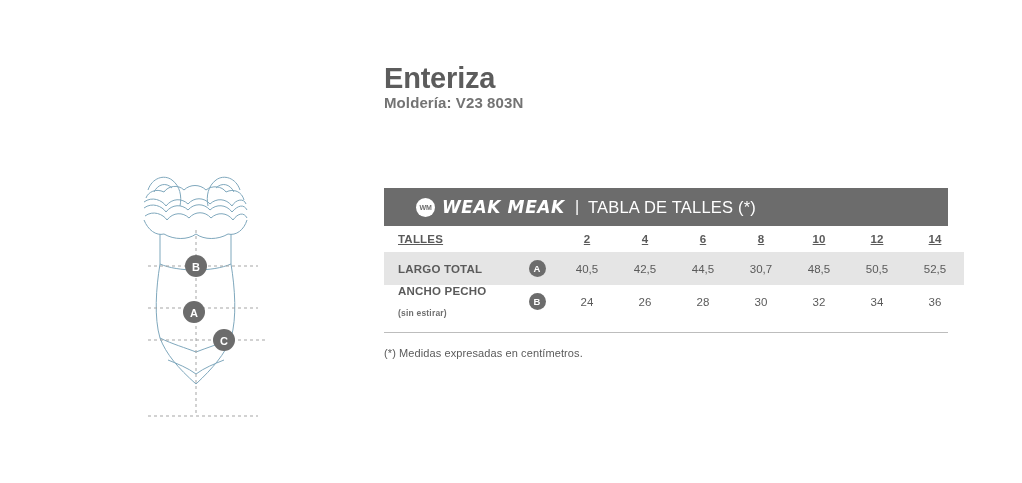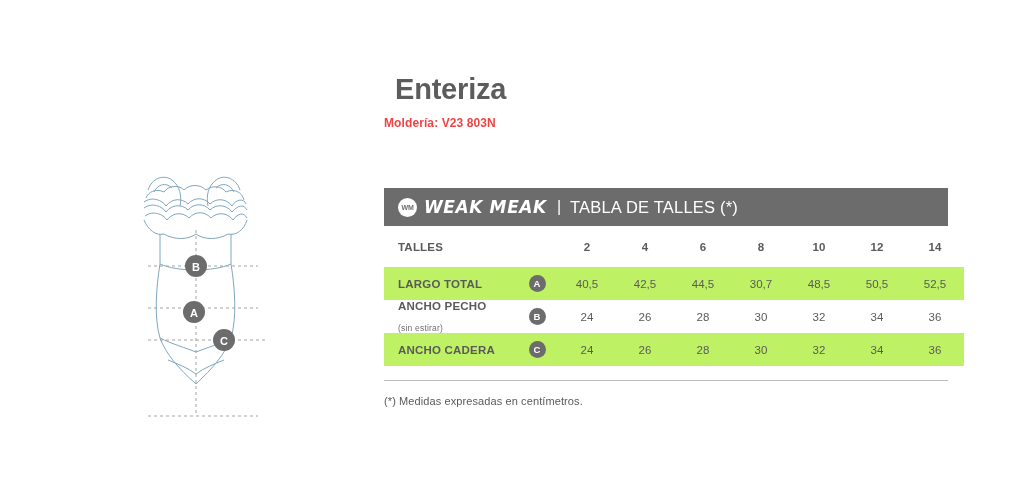--- a/index.html
+++ b/index.html
@@ -38,51 +38,51 @@
     left: 384px;
     top: 62px;
     width: 564px;
   }
   .title {
     font-size: 29px;
     font-weight: bold;
     color: #5c5c5c;
     letter-spacing: -0.2px;
     line-height: 1.12;
-    margin: 11px;
+    margin: 0;
   }
   .subtitle {
     font-size: 29px;
     font-weight: bold;
     color: #5b93ab;
     letter-spacing: -0.2px;
     line-height: 1.12;
     margin: 0 0 6px 0;
   }
   .molderia {
-    font-size: 12px;
-    font-weight: bold;
-    color: #ef4444;
+    font-size: 15px;
+    font-weight: bold;
+    color: #737373;
     margin: 0;
     letter-spacing: 0.1px;
   }
 
   
   .table-wrap {
     position: absolute;
     left: 384px;
     top: 188px;
     width: 564px;
   }
   .table-header {
     background: #6c6c6c;
     height: 38px;
     display: flex;
     align-items: center;
-    padding-left: 14px;
+    padding-left: 32px;
     box-sizing: border-box;
   }
   .brand-badge {
     width: 19px;
     height: 19px;
     border-radius: 50%;
     background: #ffffff;
     color: #6c6c6c;
     font-size: 7px;
     font-weight: bold;
@@ -132,38 +132,39 @@
     padding-left: 14px;
     width: 118px;
     font-size: 11.5px;
     font-weight: bold;
     letter-spacing: 0.2px;
     color: #5a5a5a;
   }
   table.sizes td.lbl .sub {
     display: block;
     font-size: 8.5px;
-    font-weight: normal;
+    font-weight: bold;
     color: #6f6f6f;
     margin-top: 11px;
   }
   table.sizes th.mark, table.sizes td.mark {
     width: 42px;
   }
   table.sizes th.col, table.sizes td.col {
     width: 58px;
   }
   table.sizes thead th {
     font-weight: bold;
     font-size: 11.5px;
     color: #5a5a5a;
-    height: 41px;
+    height: 26px;
+    text-decoration: underline;
   }
   tr.shaded td {
-    background: #bef264;
+    background: #e5e5e5;
   }
   .marker {
     display: inline-flex;
     align-items: center;
     justify-content: center;
     width: 17px;
     height: 17px;
     border-radius: 50%;
     background: #6c6c6c;
     color: #ffffff;
@@ -279,31 +280,20 @@
           </td>
           <td class="mark"><span class="marker">B</span></td>
           <td class="col">24</td>
           <td class="col">26</td>
           <td class="col">28</td>
           <td class="col">30</td>
           <td class="col">32</td>
           <td class="col">34</td>
           <td class="col">36</td>
         </tr>
-        <tr class="shaded">
-          <td class="lbl">ANCHO CADERA</td>
-          <td class="mark"><span class="marker">C</span></td>
-          <td class="col">24</td>
-          <td class="col">26</td>
-          <td class="col">28</td>
-          <td class="col">30</td>
-          <td class="col">32</td>
-          <td class="col">34</td>
-          <td class="col">36</td>
-        </tr>
       </tbody>
     </table>
 
     <div class="rule"></div>
     <div class="footnote">(*) Medidas expresadas en centímetros.</div>
   </div>
 
 </div>
 
 </body></html>

